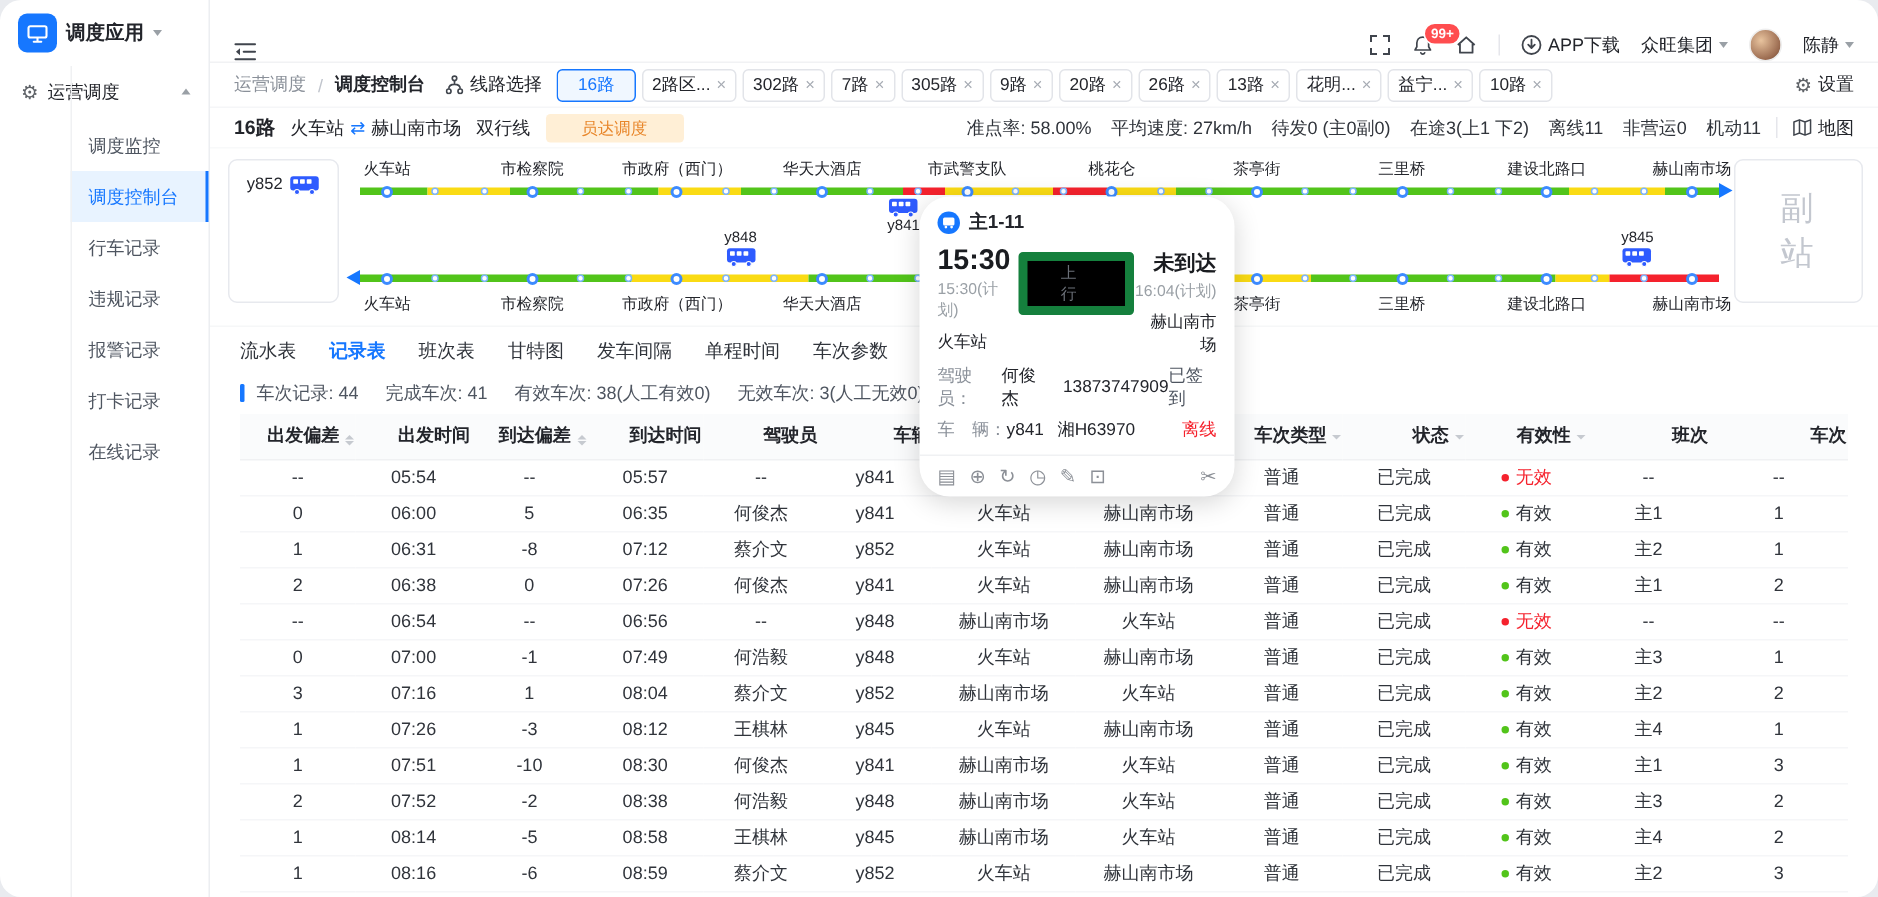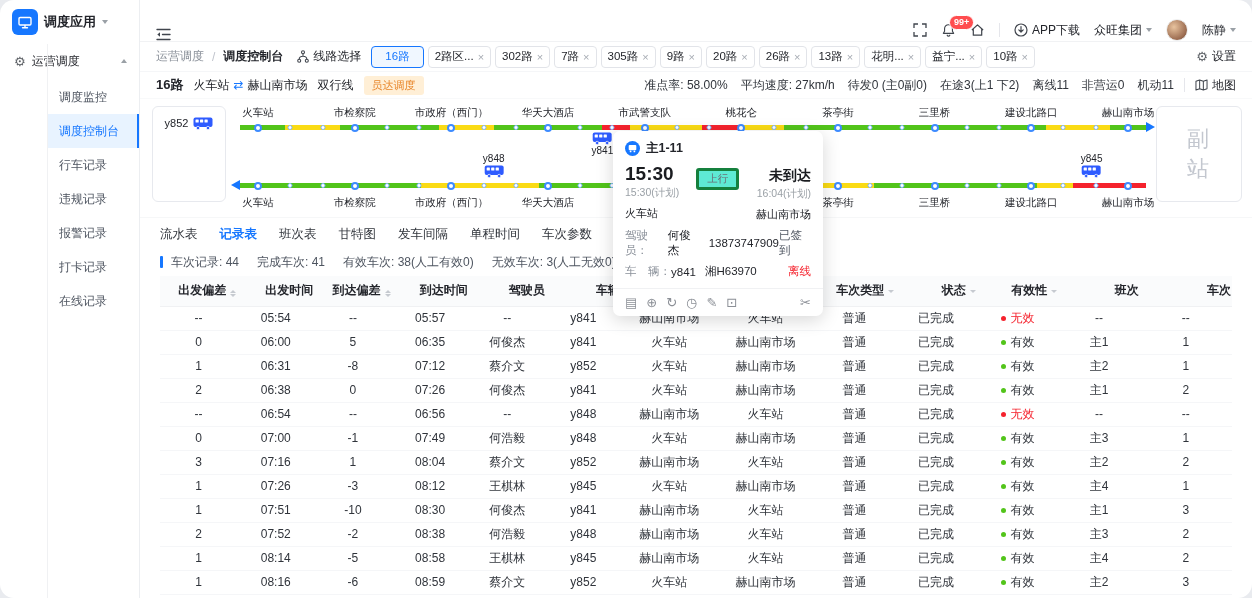--- a/index.html
+++ b/index.html
@@ -41,21 +41,21 @@
   .chips{display:flex;align-items:center;gap:4px;flex:1;overflow:hidden;margin-left:2px}
   .chip{flex:none;display:inline-flex;align-items:center;gap:4px;height:22px;padding:0 6px;border:1px solid #e2e4e9;border-radius:4px;font-size:11.5px;color:#23252b;background:#fff;cursor:pointer;white-space:nowrap}
   .chip.selected{border-color:#1677ff;color:#1677ff;background:#f0f7ff;padding:0 13px}
   .chip-x{color:#a6abb3;font-size:11px}
   .settings{margin-left:auto;display:inline-flex;gap:4px;align-items:center;font-size:12px;color:#23252b;cursor:pointer;flex:none}
 
   .route-bar{height:27px;flex:none;display:flex;align-items:center;gap:10px;padding:0 16px;font-size:12px;color:#23252b;border-bottom:1px solid #f8f9fa}
   .rb-route{font-size:13px;font-weight:bold;white-space:nowrap}
   .rb-od{white-space:nowrap}
   .swap{color:#1677ff;margin:0 4px;font-size:12px}
-  .rb-tag{background:#ffefd6;color:#e8862a;font-size:11px;padding:2px 8px;border-radius:3px;white-space:nowrap;cursor:pointer}
+  .rb-tag{background:#ffefd6;color:#e8862a;font-size:11px;padding:2px 24px;border-radius:3px;white-space:nowrap;cursor:pointer}
   .rb-stats{margin-left:auto;display:flex;gap:13px;font-size:12px;color:#30343b;white-space:nowrap}
   .rb-map{display:inline-flex;gap:4px;align-items:center;cursor:pointer;white-space:nowrap}
 
   
   .route-map{position:relative;height:118px;flex:none}
   .depot-box{position:absolute;top:7px;height:96px;border:1px solid #e7e9ee;border-radius:6px;background:#fff}
   .depot-box.left{left:12px;width:74px;display:flex;justify-content:center;gap:5px;padding-top:10px;font-size:11px;color:#23252b;cursor:pointer}
   .depot-box.right{right:10px;width:86px;display:flex;align-items:center;justify-content:center}
   .side-label{font-size:22px;color:#c3c7cf;line-height:1.35;text-align:center;white-space:pre-line;letter-spacing:2px}
   .track{position:absolute;left:100px;right:106px;top:0;height:118px}
@@ -73,28 +73,28 @@
   .st-dot.down{top:82.5px}
   .st-dot.small{width:5px;height:5px;border-width:1.5px;border-color:#7ab3ff}
   .st-dot.small.up{top:26px}
   .st-dot.small.down{top:84px}
   .bus{position:absolute;transform:translateX(-50%);display:flex;flex-direction:column;align-items:center;cursor:pointer}
   .bus.up{top:33px}
   .bus.down{top:54px}
   .bus-id{font-size:10px;color:#23252b;line-height:1.2}
 
   
-  .popup{position:absolute;left:613px;top:131px;width:210px;background:#fff;border-radius:7px;box-shadow:0 4px 18px rgba(0,0,0,.16);z-index:30;font-size:12px}
+  .popup{position:absolute;left:613px;top:131px;width:210px;background:#fff;border-radius:20px;box-shadow:0 4px 18px rgba(0,0,0,.16);z-index:30;font-size:12px}
   .pp-head{display:flex;align-items:center;gap:6px;padding:9px 12px 5px;font-weight:bold;color:#23252b;font-size:12.5px}
   .pp-busic{width:15px;height:15px;border-radius:50%;background:#1677ff;display:inline-flex;align-items:center;justify-content:center;flex:none}
   .pp-main{display:flex;justify-content:space-between;padding:2px 12px 0}
   .pp-dep .t{font-size:19px;font-weight:bold;color:#1a1c20;line-height:1.1}
   .pp-plan{font-size:10.5px;color:#9aa0a6;margin-top:1px}
   .pp-sta{font-size:11px;color:#23252b;margin-top:6px}
-  .pp-dir{font-size:10.5px;color:#6a6f77;background:#5eead4;border:3px solid #15803d;border-radius:3px;padding:1px 8px;align-self:flex-start;margin-top:4px}
+  .pp-dir{font-size:10.5px;color:#6a6f77;background:#000000;border:6px solid #15803d;border-radius:3px;padding:1px 22px;align-self:flex-start;margin-top:4px}
   .pp-arr{text-align:right}
   .pp-arr .t{font-size:14px;font-weight:bold;color:#1a1c20;line-height:1.6}
   .pp-row{display:flex;align-items:center;padding:6px 12px 0;color:#23252b;font-size:11.5px}
   .pp-lab{color:#8a9099}
   .pp-phone{margin-left:9px}
   .pp-right{margin-left:auto;color:#4e5560}
   .pp-right.offline{color:#f5222d}
   .pp-icons{display:flex;align-items:center;gap:9px;margin-top:9px;padding:7px 12px;border-top:1px solid #f0f1f3;color:#8c9097;font-size:13px}
   .pp-ic{cursor:pointer;line-height:1}
   .pp-spacer{flex:1}

